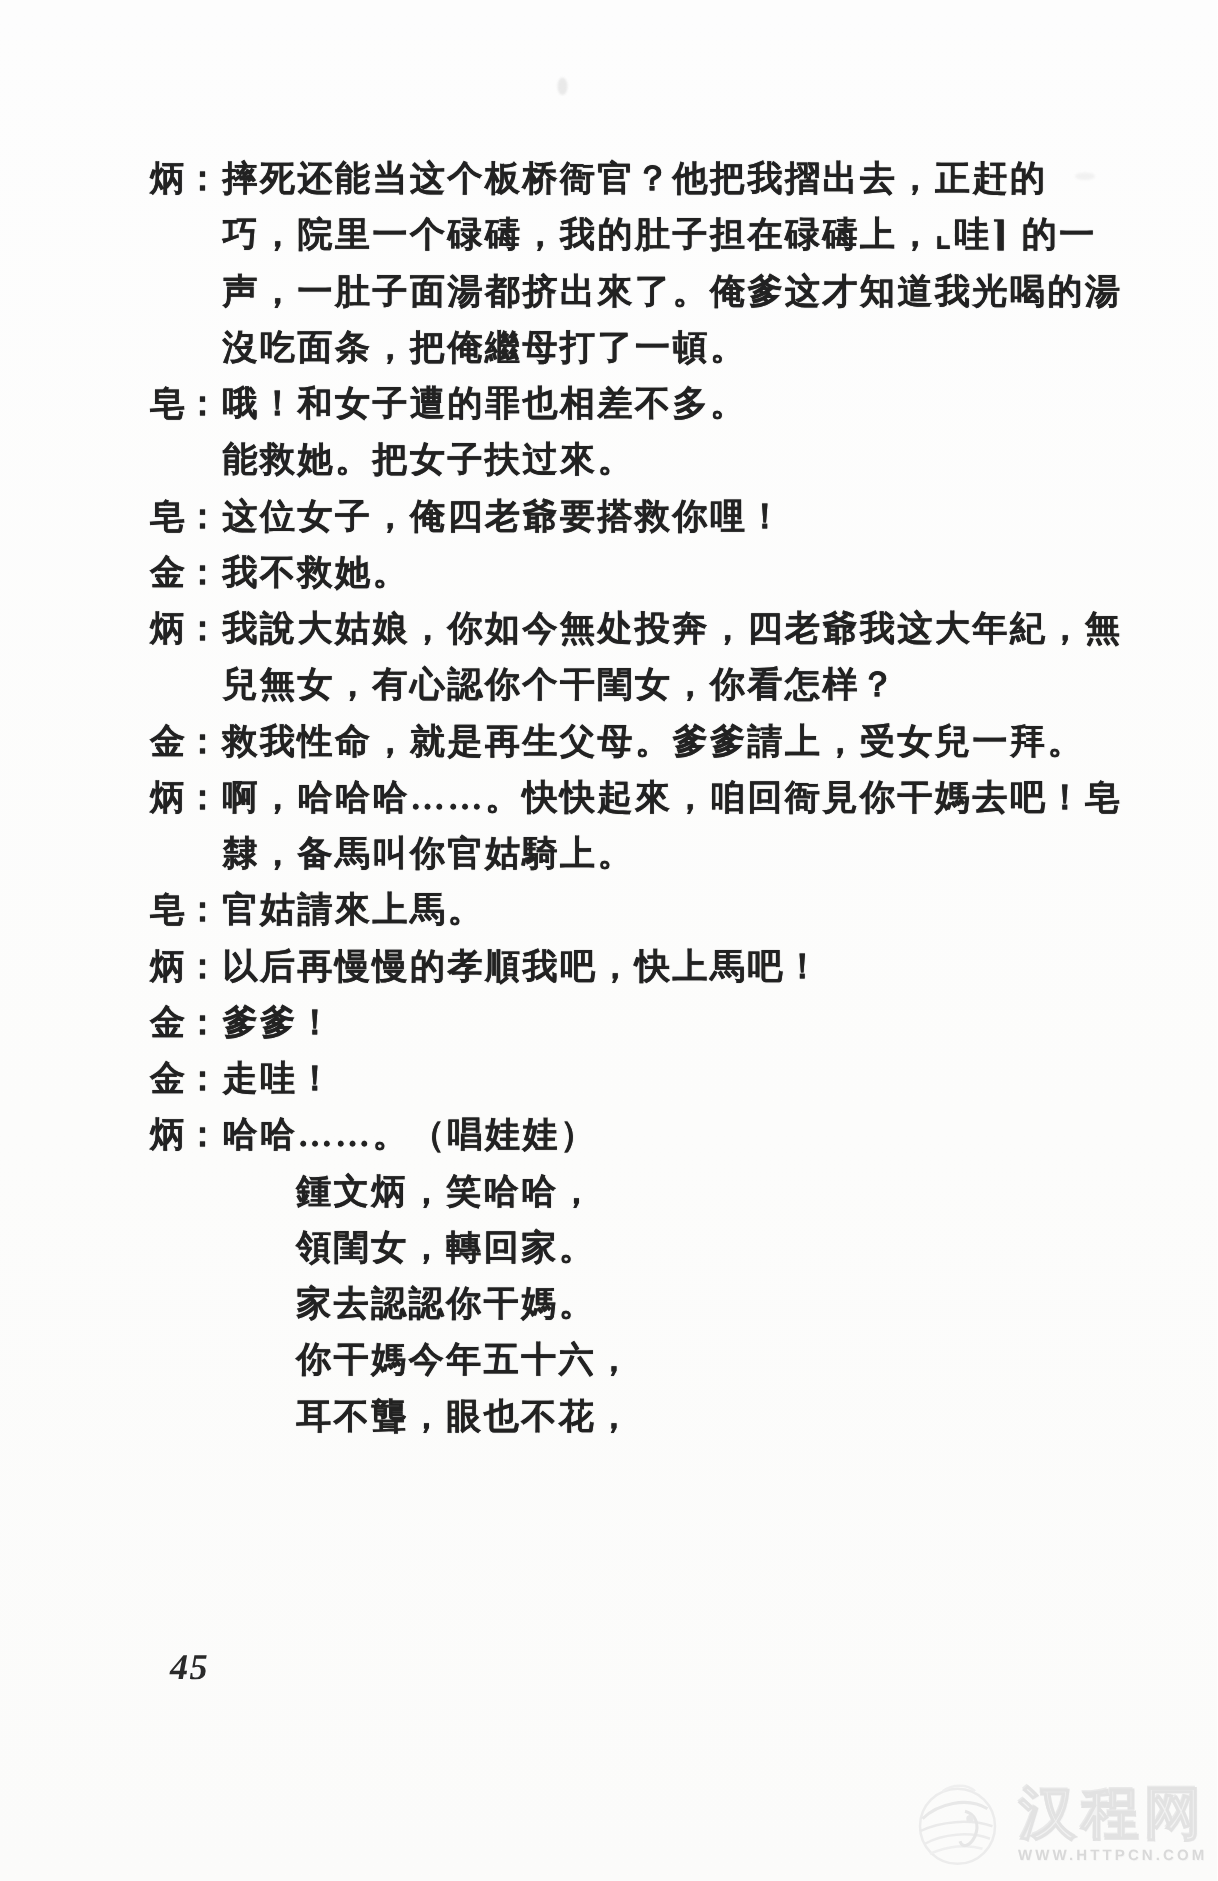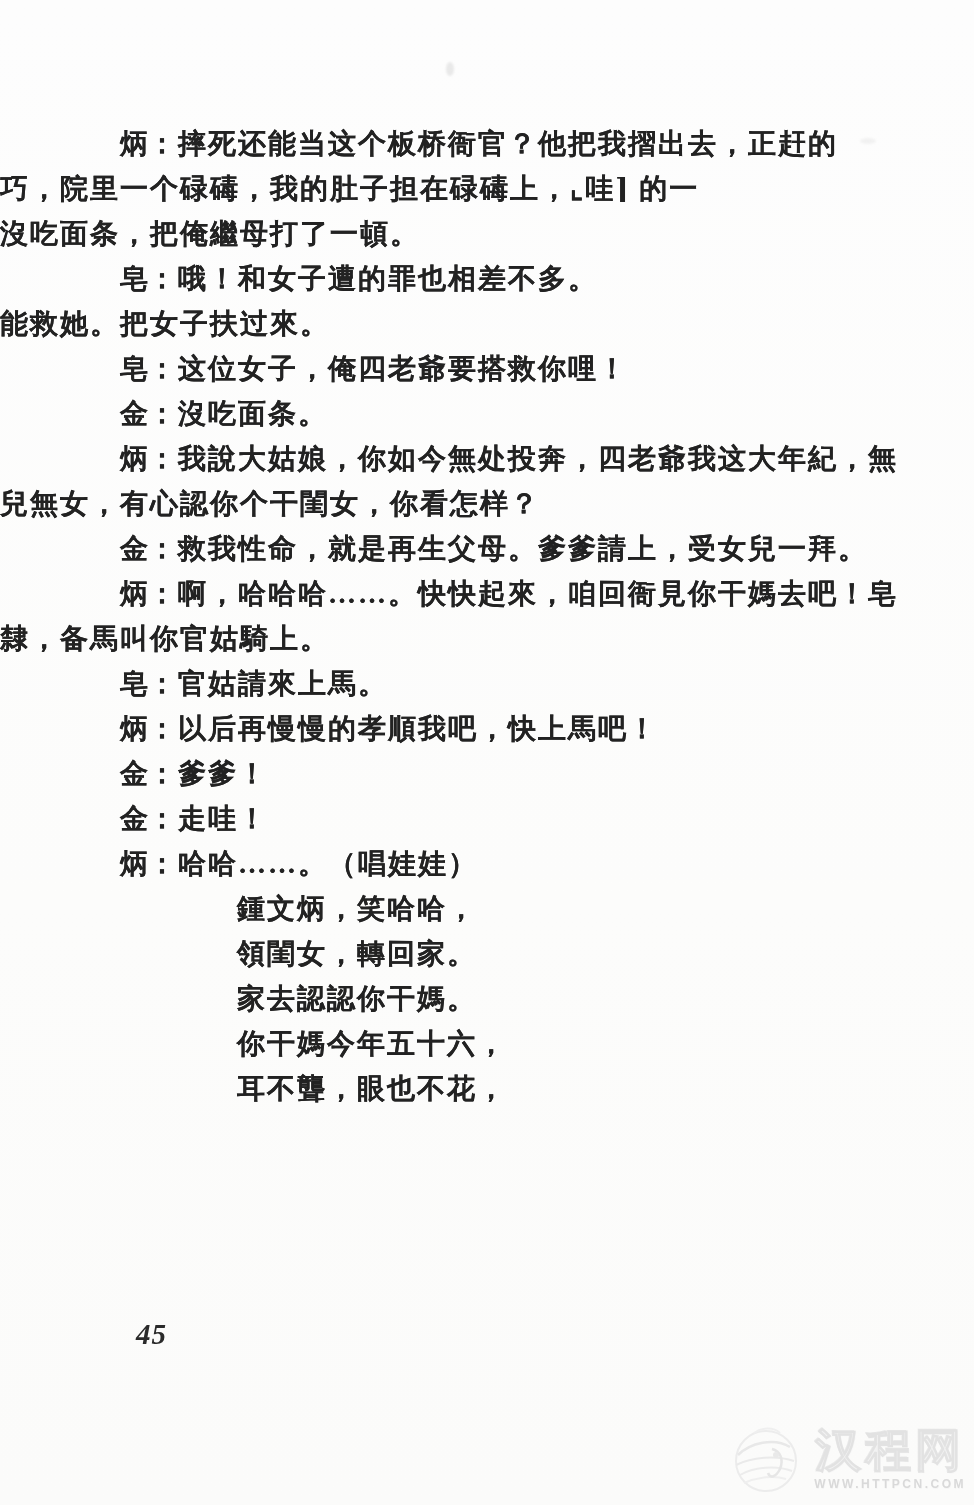--- a/index.html
+++ b/index.html
@@ -30,21 +30,21 @@
     color:#222;
     text-shadow:0 0 0.6px #3a3a3a;
   }
   .line .label{
     display:inline-block;
     width:58px;
     margin-left:120px;
     letter-spacing:0;
     vertical-align:top;
   }
-  .line.cont{ }
+  .line.cont{ padding-left:178px; }
   .line.song{ padding-left:237px; }
   .pageno{
     position:absolute;
     left:136px;top:1318px;
     font-size:29px;
     font-style:italic;
     font-weight:700;
     letter-spacing:1px;
     color:#2a2a2a;
   }
@@ -96,29 +96,30 @@
 
 <div class="page">
 
   <div class="speck s1"></div>
   <div class="speck s2"></div>
 
   <div class="script">
 
     <div class="line"><span class="label">炳：</span><span>摔死还能当这个板桥衙官？他把我摺出去，正赶的</span></div>
     <div class="line cont"><span>巧，院里一个碌碡，我的肚子担在碌碡上，⌞哇⌉ 的一</span></div>
+    <div class="line cont"><span>声，一肚子面湯都挤出來了。俺爹这才知道我光喝的湯</span></div>
     <div class="line cont"><span>沒吃面条，把俺繼母打了一頓。</span></div>
 
     <div class="line"><span class="label">皂：</span><span>哦！和女子遭的罪也相差不多。</span></div>
 
     <div class="line cont"><span>能救她。把女子扶过來。</span></div>
 
     <div class="line"><span class="label">皂：</span><span>这位女子，俺四老爺要搭救你哩！</span></div>
 
-    <div class="line"><span class="label">金：</span><span>沒吃面条。</span></div>
+    <div class="line"><span class="label">金：</span><span>我不救她。</span></div>
 
     <div class="line"><span class="label">炳：</span><span>我說大姑娘，你如今無处投奔，四老爺我这大年紀，無</span></div>
     <div class="line cont"><span>兒無女，有心認你个干閨女，你看怎样？</span></div>
 
     <div class="line"><span class="label">金：</span><span>救我性命，就是再生父母。爹爹請上，受女兒一拜。</span></div>
 
     <div class="line"><span class="label">炳：</span><span>啊，哈哈哈……。快快起來，咱回衙見你干媽去吧！皂</span></div>
     <div class="line cont"><span>隸，备馬叫你官姑騎上。</span></div>
 
     <div class="line"><span class="label">皂：</span><span>官姑請來上馬。</span></div>

